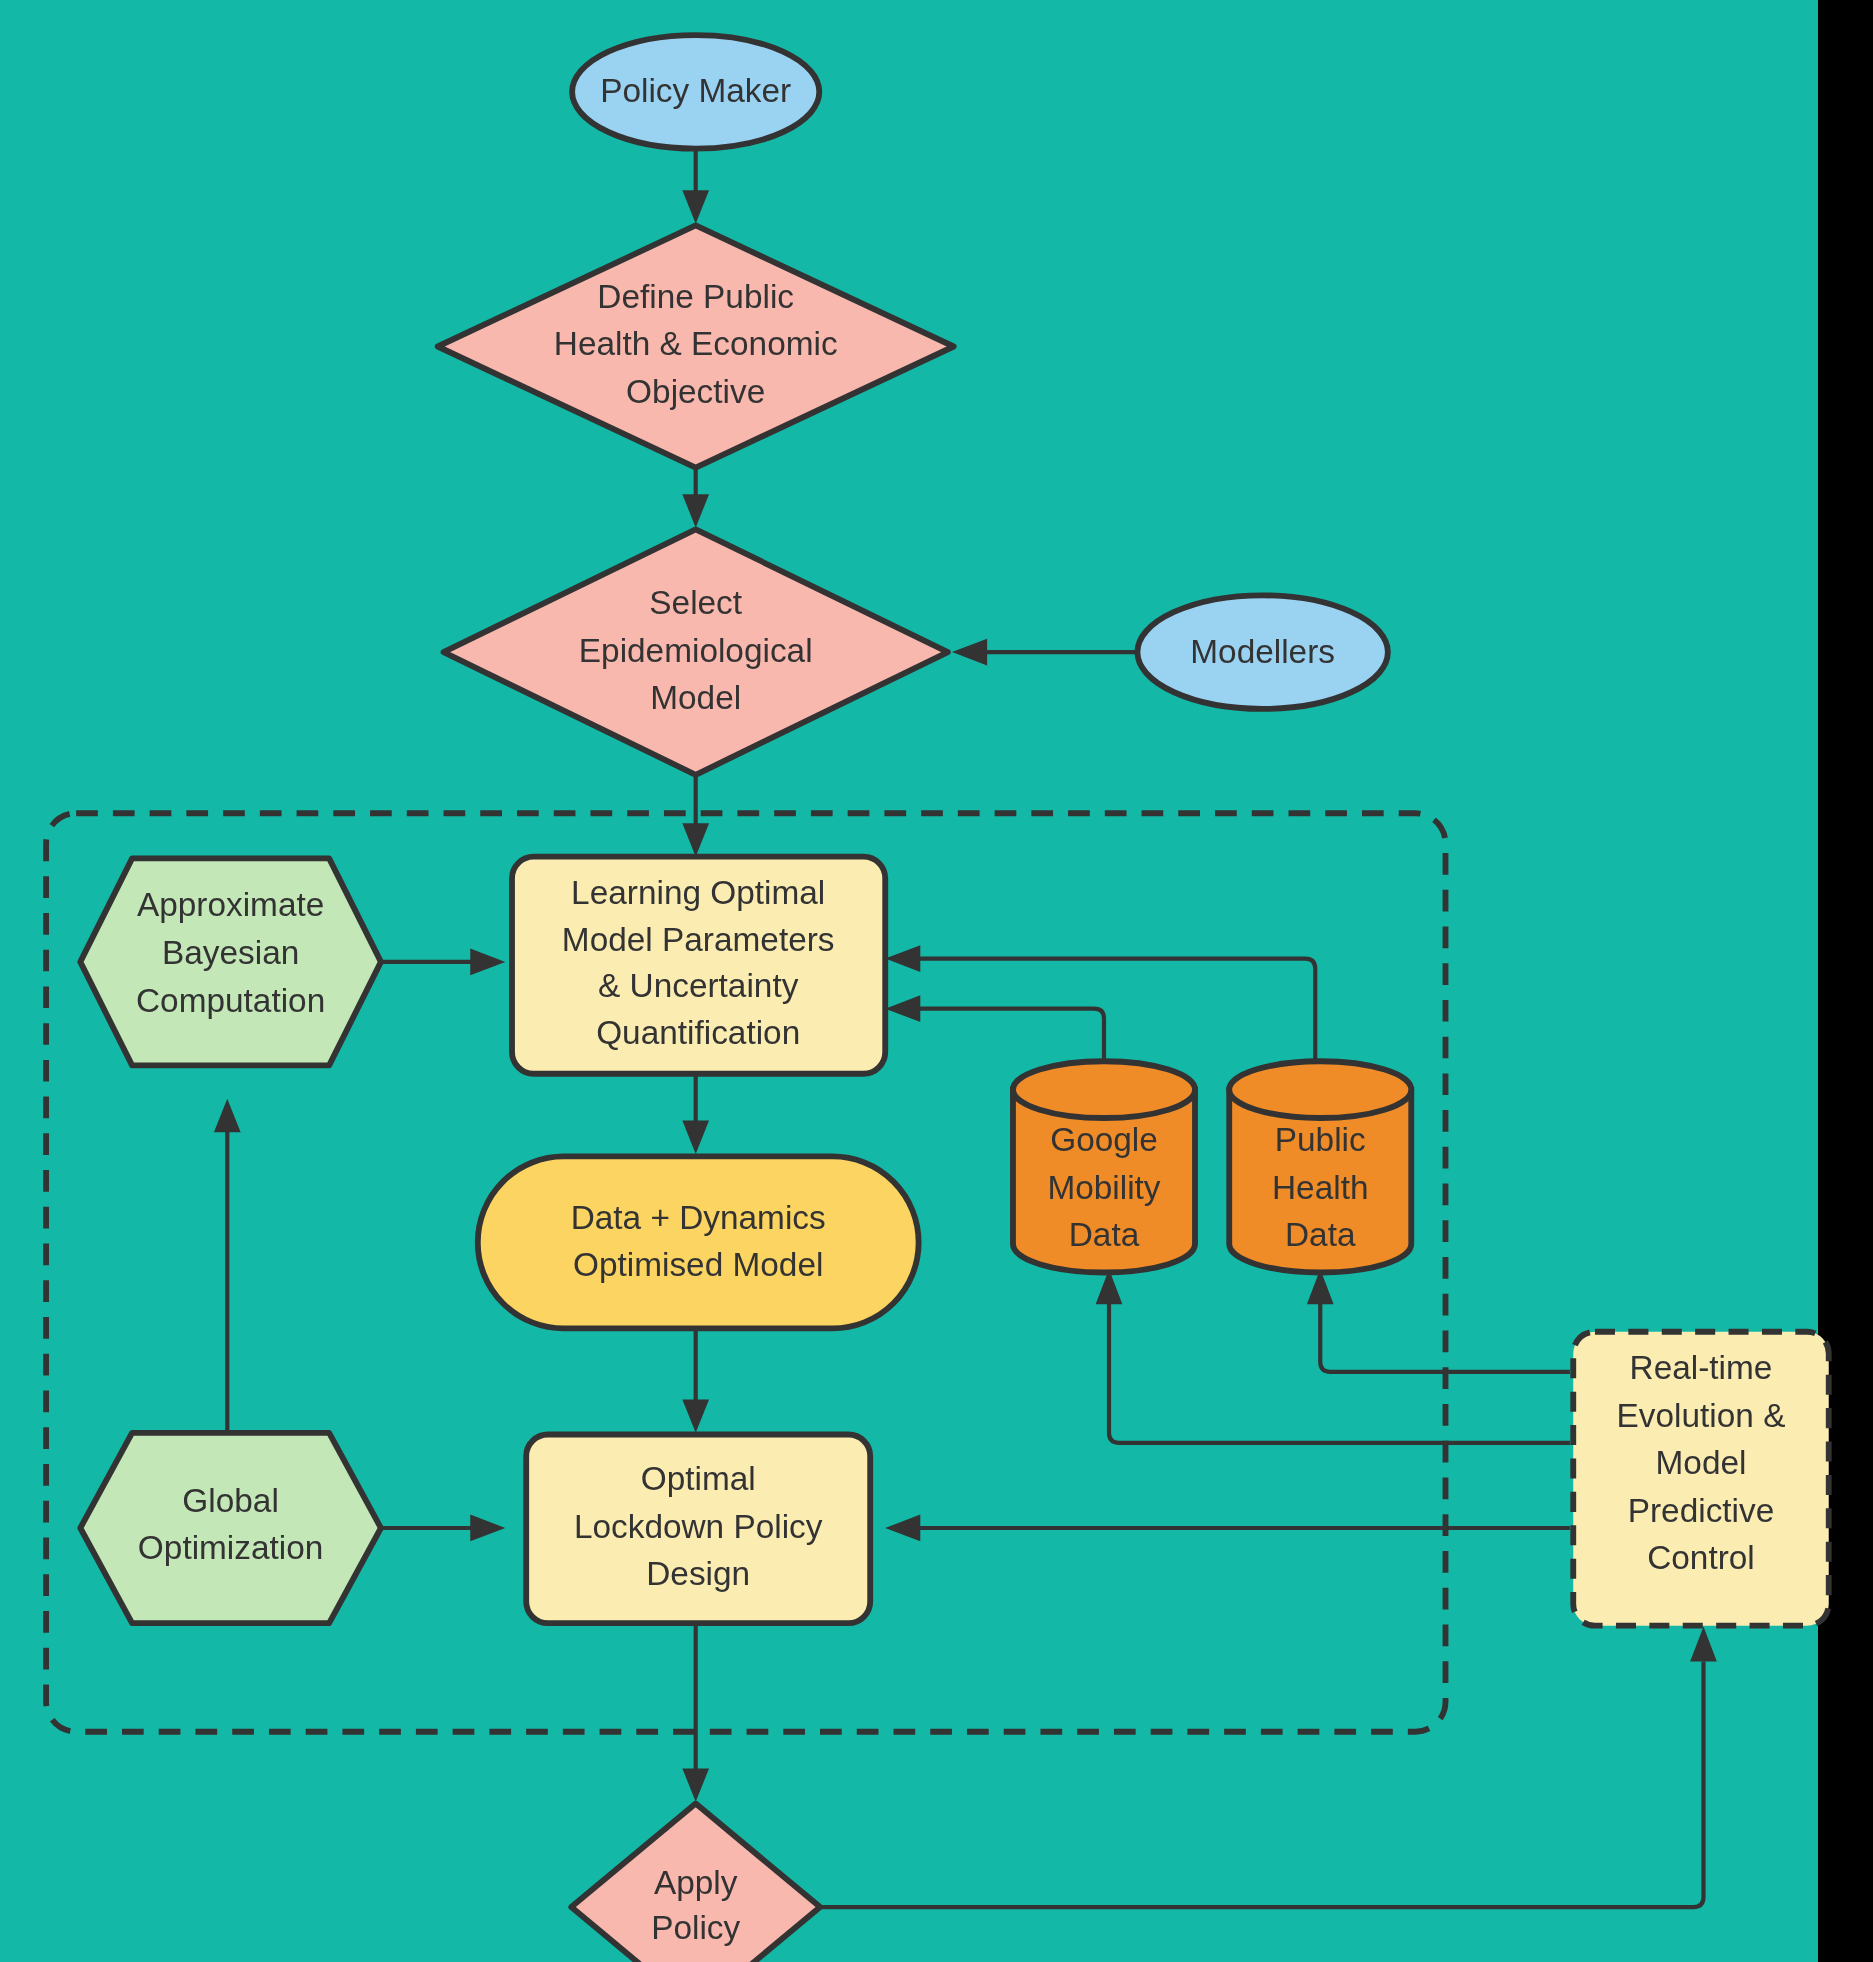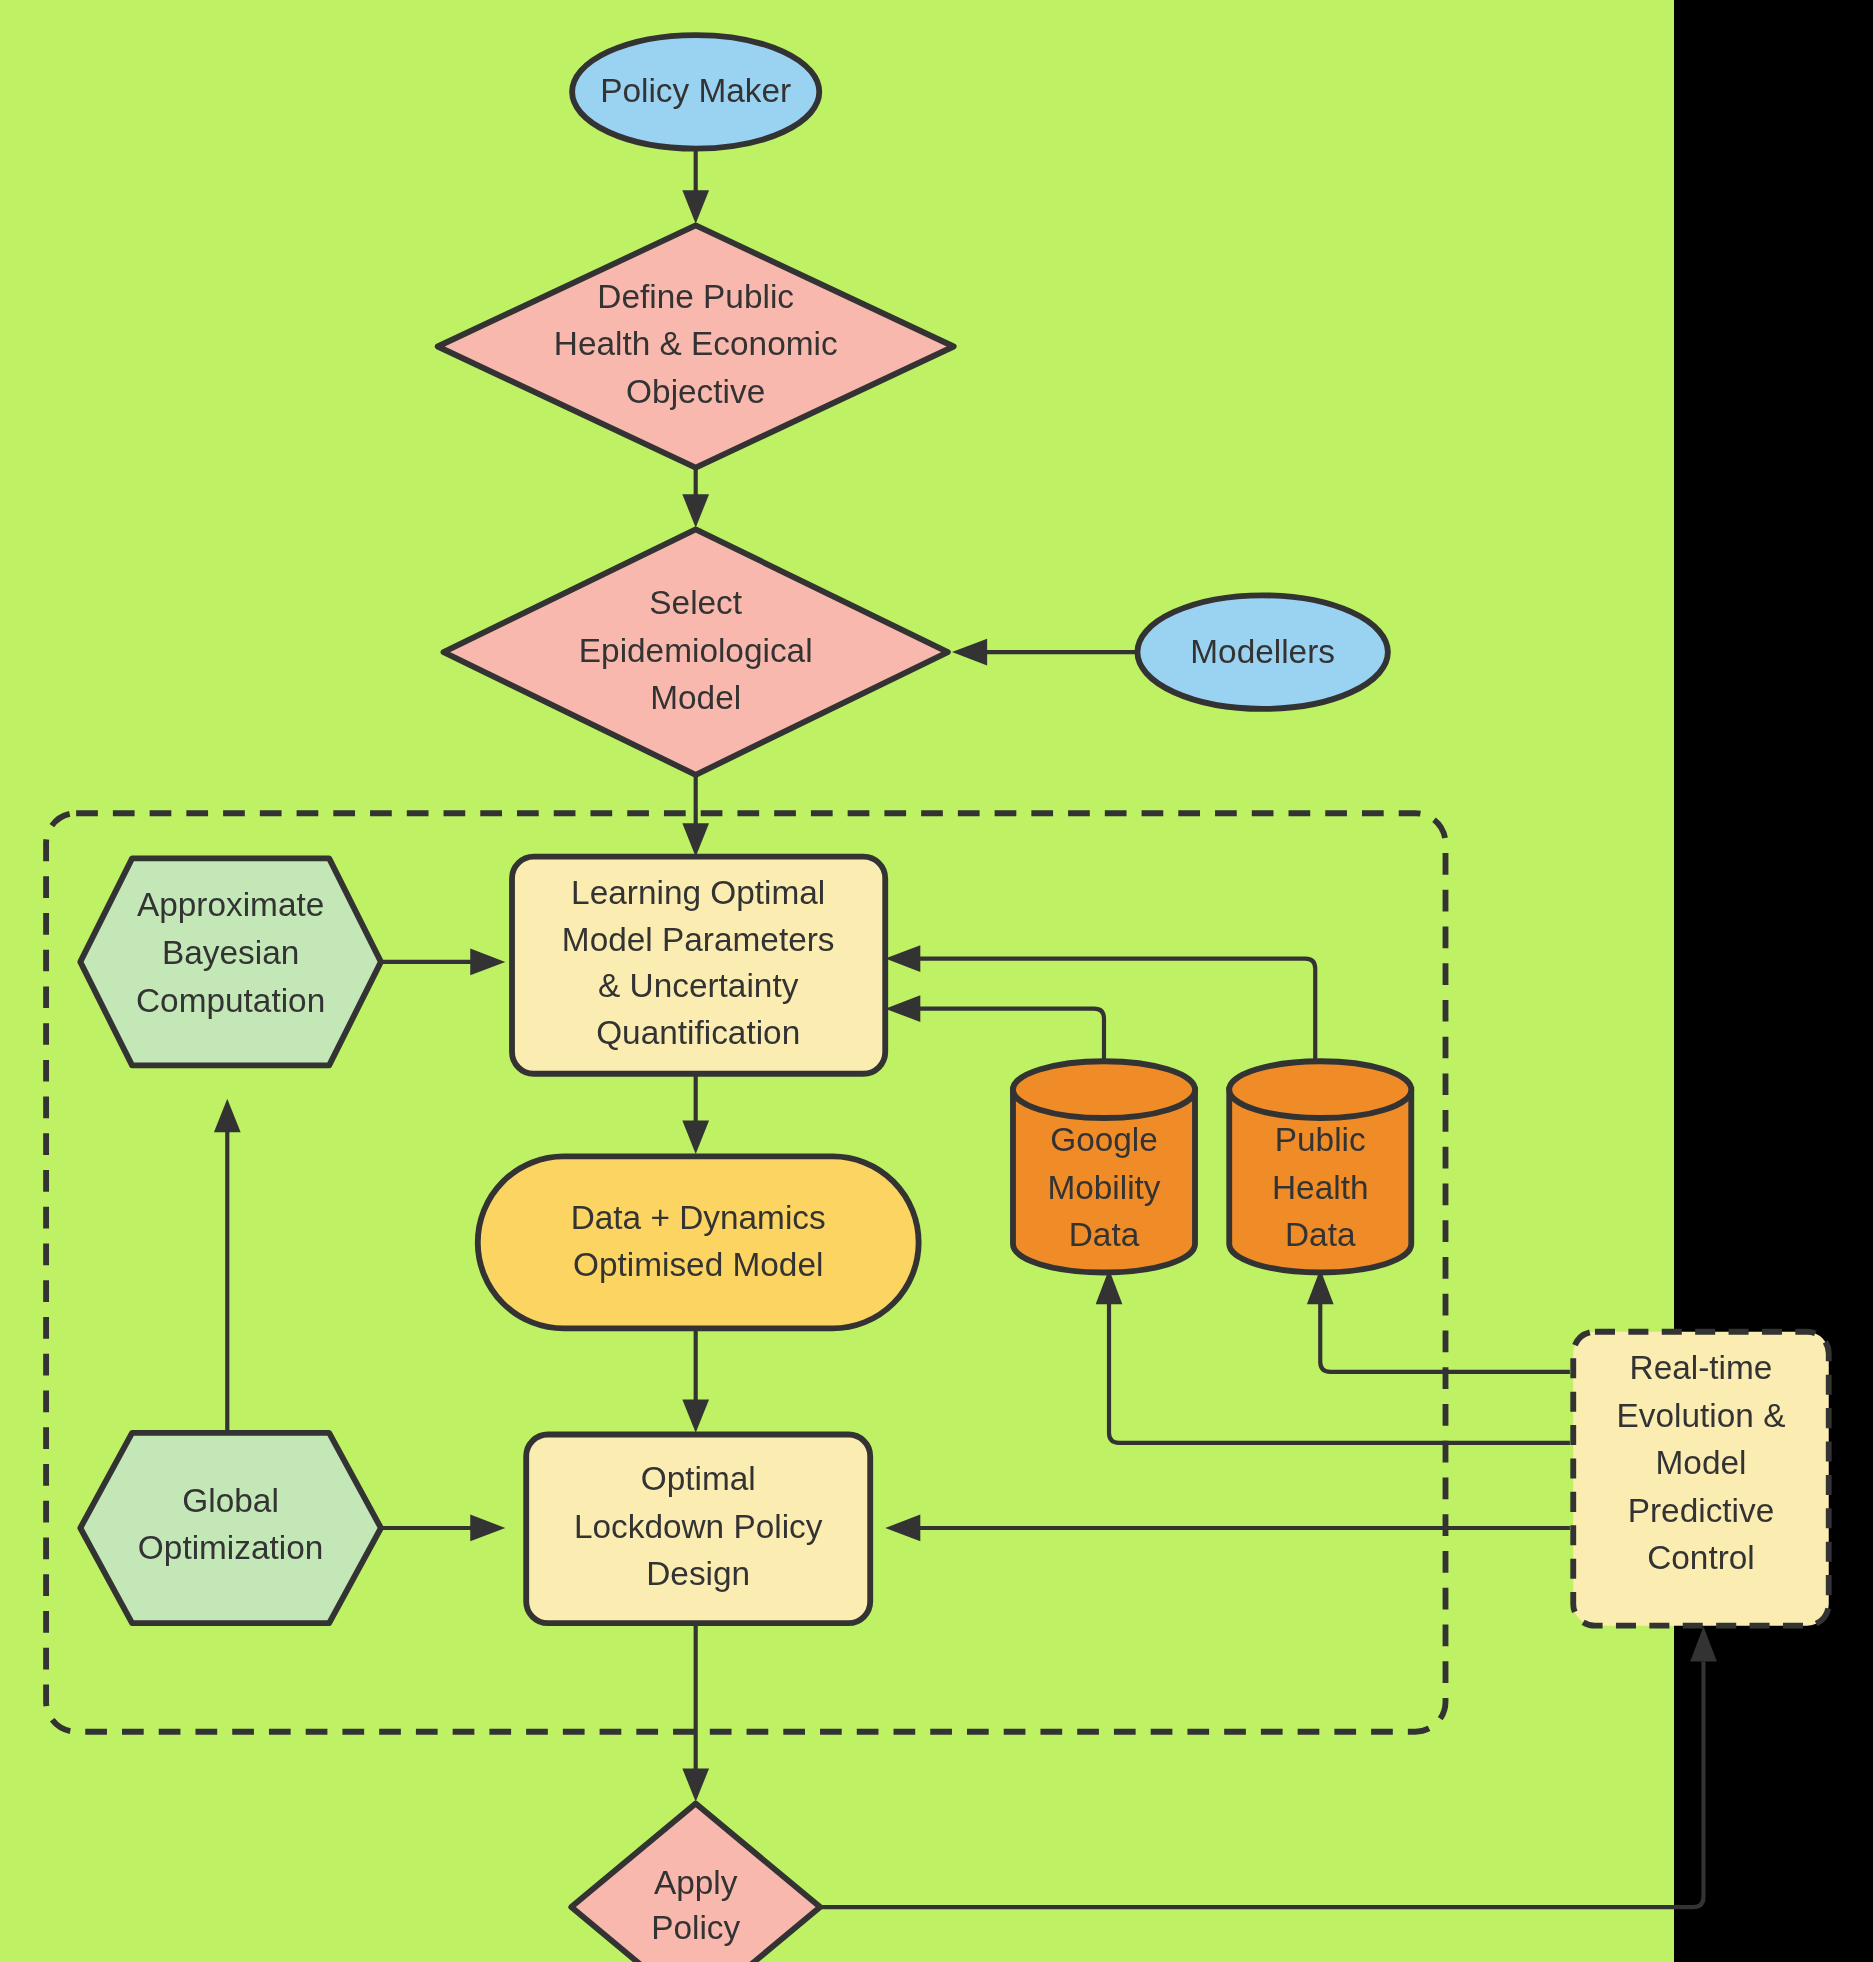--- a/index.html
+++ b/index.html
@@ -8,23 +8,23 @@
     background: #000000;
   }
   body {
     width: 1874px;
     height: 1963px;
     overflow: hidden;
     font-family: "Liberation Sans", sans-serif;
   }
   #diagram-root {
     position: relative;
-    width: 1674px;
+    width: 1818px;
     height: 1963px;
-    background: #bef264;
+    background: #14b8a6;
   }
   svg#flow {
     display: block;
     width: 1874px;
     height: 1963px;
   }
   .node-shape {
     stroke: #333333;
     stroke-width: 7;
     stroke-linejoin: round;

